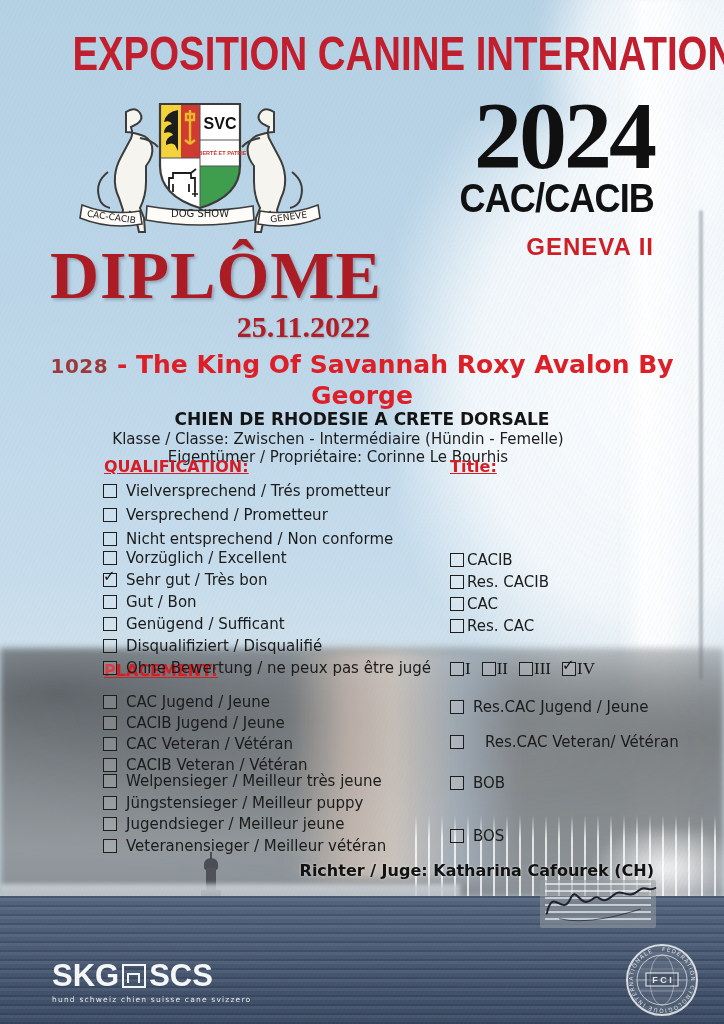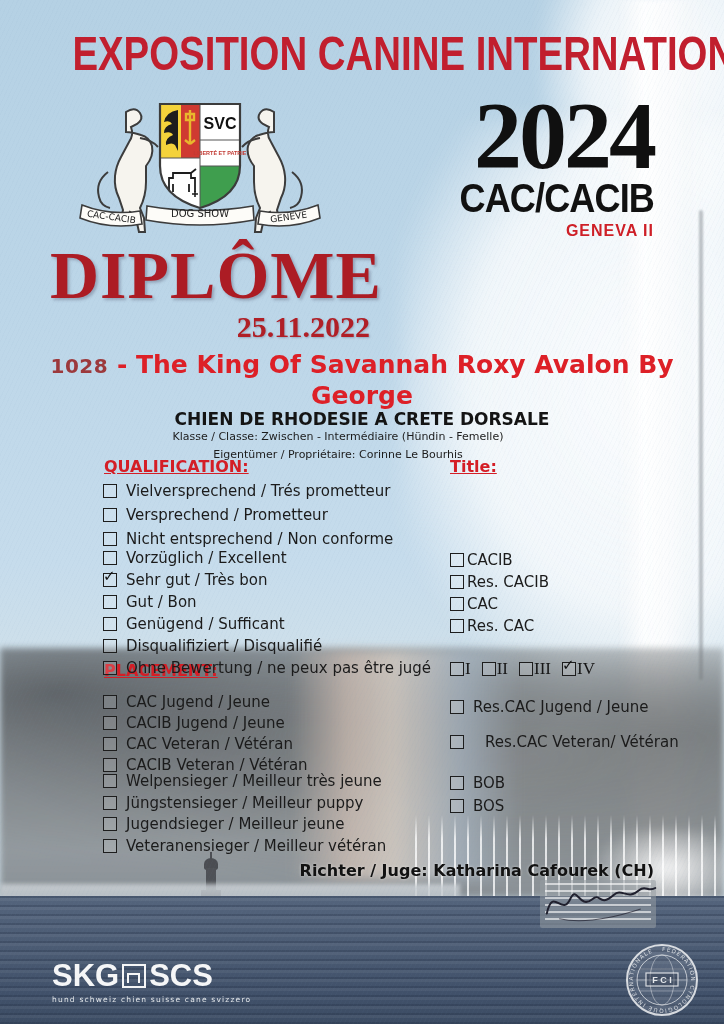--- a/index.html
+++ b/index.html
@@ -49,44 +49,44 @@
     background:repeating-linear-gradient(115deg,rgba(110,145,180,.07) 0 1px,rgba(0,0,0,0) 1px 4px);}
   
   .abs{position:absolute;}
   .main-title{left:0;top:26px;width:724px;text-align:center;
     font-family:"Liberation Sans",sans-serif;font-weight:bold;font-size:48px;color:#c11f2e;
     transform:scaleX(.8);transform-origin:50% 50%;letter-spacing:0px;white-space:nowrap;}
   .year-block{left:430px;top:88px;width:224px;text-align:right;line-height:1;}
   .year{font-family:"Liberation Serif",serif;font-weight:bold;font-size:96px;color:#101010;letter-spacing:-3px;display:block;}
   .event-type{font-family:"Liberation Sans",sans-serif;font-weight:bold;font-size:41px;color:#111;display:block;
     transform:scaleX(.88);transform-origin:100% 50%;margin-top:-6px;letter-spacing:-1px;}
-  .location{font-family:"Liberation Sans",sans-serif;font-weight:bold;font-size:16px;color:#ce1f27;display:block;margin-top:4px;letter-spacing:1px;}
+  .location{font-family:"Liberation Sans",sans-serif;font-weight:bold;font-size:24px;color:#ce1f27;display:block;margin-top:16px;letter-spacing:1px;}
   .diplome{left:50px;top:236px;font-family:"Liberation Serif",serif;font-weight:bold;font-size:68px;color:#ac1c24;
     letter-spacing:1px;text-shadow:2px 2px 3px rgba(70,70,95,.35);}
   .date{left:50px;top:310px;width:320px;text-align:right;font-family:"Liberation Serif",serif;font-weight:bold;font-size:30px;color:#b01f26;text-shadow:1px 1px 2px rgba(70,70,95,.3);}
   .dog-name{left:47px;top:350px;width:630px;text-align:center;font-weight:bold;font-size:25px;line-height:30px;color:#dd2027;}
   .dog-name .catnum{font-size:20px;color:#9c393c;letter-spacing:.5px;}
   .breed{left:0;top:409px;width:724px;text-align:center;font-weight:bold;font-size:17px;color:#141414;}
-  .meta-line{left:0;width:676px;text-align:center;font-size:11px;color:#1c1c1c;}
+  .meta-line{left:0;width:676px;text-align:center;font-size:15px;color:#1c1c1c;}
   .class-line{top:430px;} .owner-line{top:448px;}
   .sec-head{font-weight:bold;font-size:16px;color:#d41e26;text-decoration:underline;}
   .q-head{left:104px;top:457px;} .t-head{left:450px;top:457px;} .p-head{left:104px;top:661px;}
   
   .grp{display:flex;flex-direction:column;}
   .row{display:flex;align-items:center;font-size:15px;color:#1b1b1b;}
   .cb{display:inline-block;width:12px;height:12px;border:1.6px solid #1d1d1d;position:relative;flex:none;background:rgba(255,255,255,.15);}
   .cb.checked::after{content:"\2713";position:absolute;left:-1px;top:-7px;font-size:15px;font-weight:bold;color:#111;font-family:"DejaVu Sans",sans-serif;}
   .g-qual1{left:103px;top:482px;} .g-qual1 .row{margin-bottom:6px;}
   .g-qual2{left:103px;top:549px;} .g-qual2 .row{margin-bottom:4px;}
   .g-title{left:450px;top:551px;} .g-title .row{margin-bottom:4px;}
   .g-title .row .cbl{margin-left:3px;}
   .row .cbl{margin-left:9px;}
   .g-pl1{left:103px;top:693px;} .g-pl1 .row{margin-bottom:3px;}
   .g-pl2{left:103px;top:772px;} .g-pl2 .row{margin-bottom:3.5px;}
-  .g-bob{left:450px;top:774px;} .g-bob .row{margin-bottom:5px;}
+  .g-bob{left:450px;top:774px;gap:30px;} .g-bob .row{margin-bottom:5px;}
   .r-res1{left:450px;top:698px;} .r-res2{left:450px;top:733px;gap:12px;}
   .ranks{left:450px;top:659px;display:flex;align-items:center;}
   .rank-pair{display:flex;align-items:center;margin-right:11px;}
   .rank-num{font-family:"Liberation Serif",serif;font-size:17px;font-weight:500;color:#161616;margin-left:1px;}
   .judge{right:70px;top:861px;font-weight:bold;font-size:16px;color:#121212;text-shadow:0 0 3px rgba(255,255,255,.5);}
   
   .stamp{left:540px;top:880px;width:116px;height:48px;background:rgba(150,156,162,.55);
     overflow:hidden;border-radius:2px;}
   .stamp-lines{position:absolute;inset:3px 5px;
     background:repeating-linear-gradient(180deg,rgba(255,255,255,.75) 0 2px,rgba(255,255,255,0) 2px 7px);opacity:.8;}

